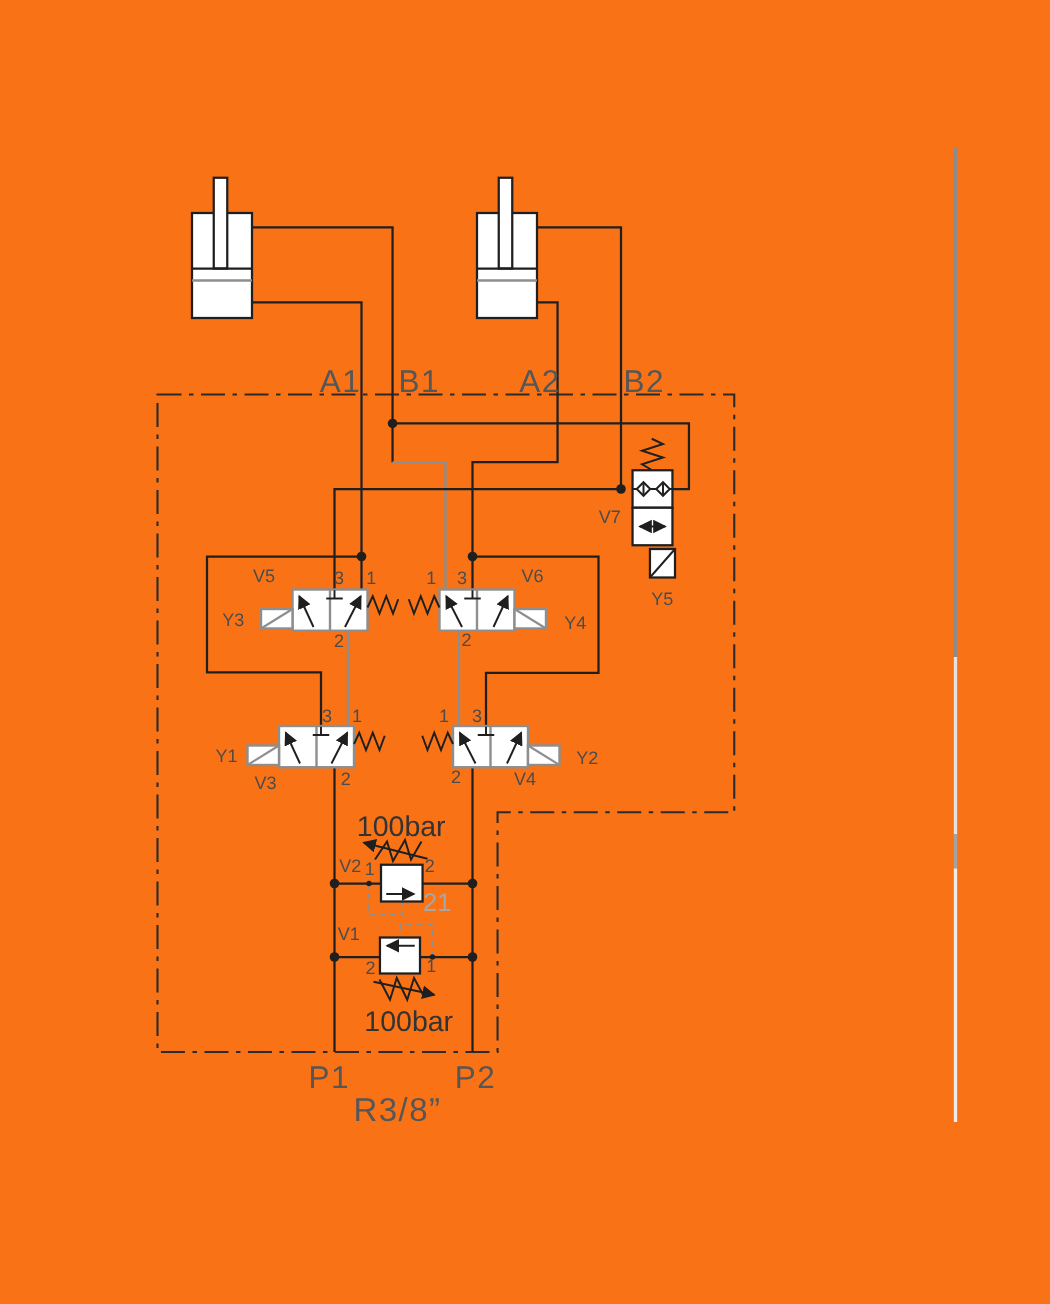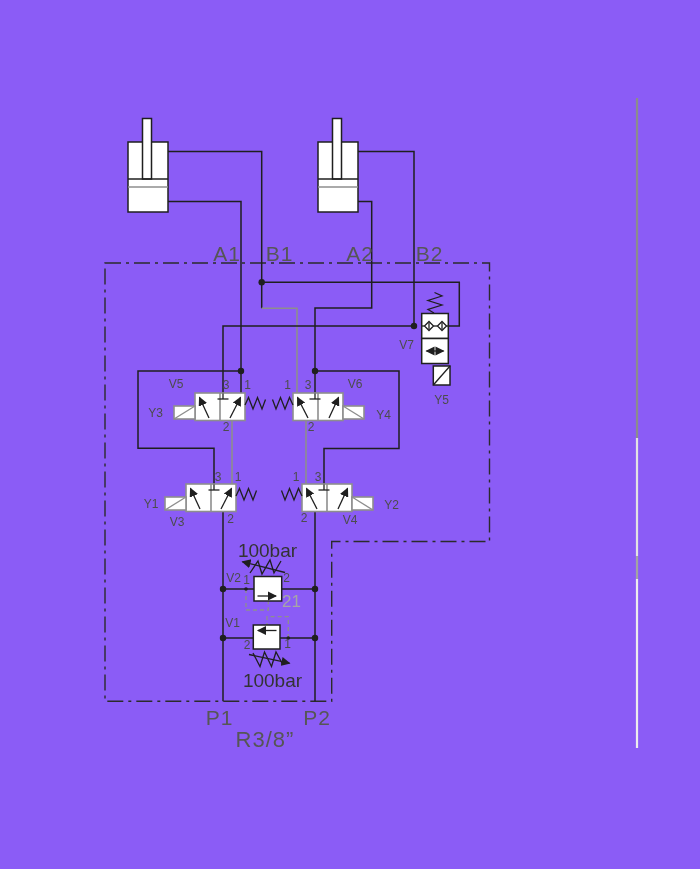--- a/index.html
+++ b/index.html
@@ -1,16 +1,16 @@
 <!DOCTYPE html>
 <html><head>
 <meta charset="utf-8">
 <style>
   html,body{margin:0;padding:0;background:#fff;}
-  .page{position:relative;width:700px;height:869px;background:#8b5cf6;overflow:hidden;}
+  .page{position:relative;width:700px;height:869px;background:#f97316;overflow:hidden;}
   svg{display:block;}
   
   .k{stroke:#1f1f1f;fill:none;stroke-width:1.5;}
   .kthin{stroke:#1f1f1f;fill:none;stroke-width:1.3;}
   .g{stroke:#8e8e8e;fill:none;stroke-width:1.6;}
   .gl{stroke:#8e8e8e;fill:none;stroke-width:1.4;}
   .wf{fill:#ffffff;}
   .kf{fill:#1f1f1f;stroke:none;}
   .pilot{stroke:#8e8e8e;fill:none;stroke-width:1.3;stroke-dasharray:4 3;}
   .dd{stroke:#2b2b2b;fill:none;stroke-width:1.4;stroke-dasharray:16 5 3 5;}

